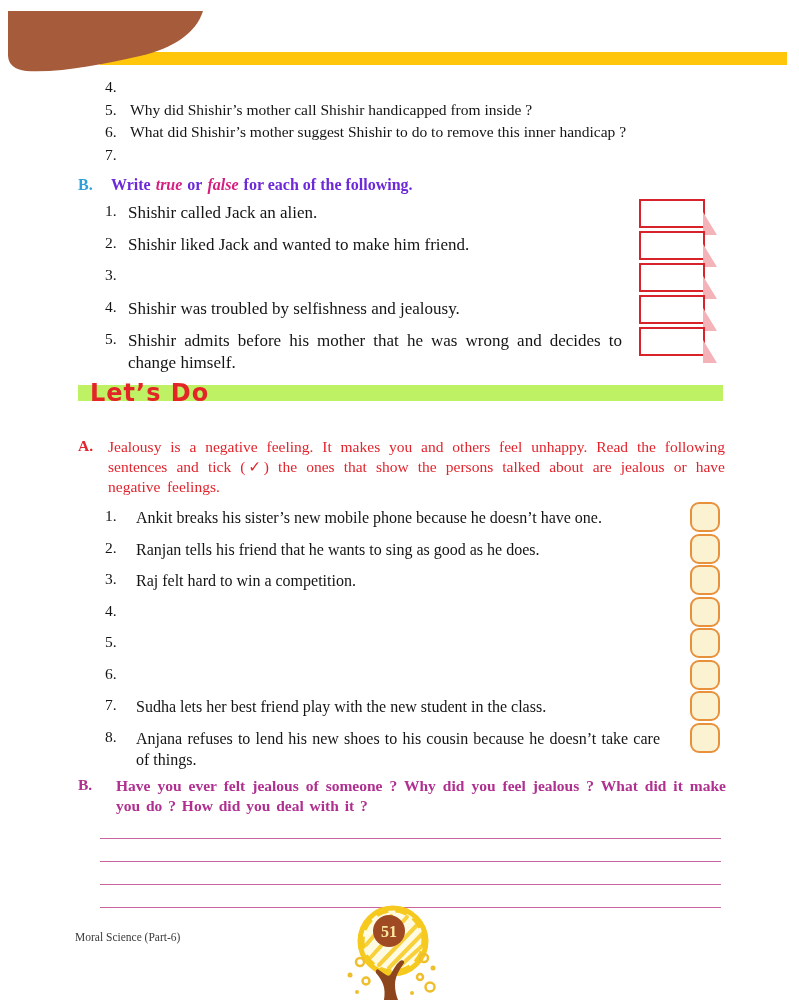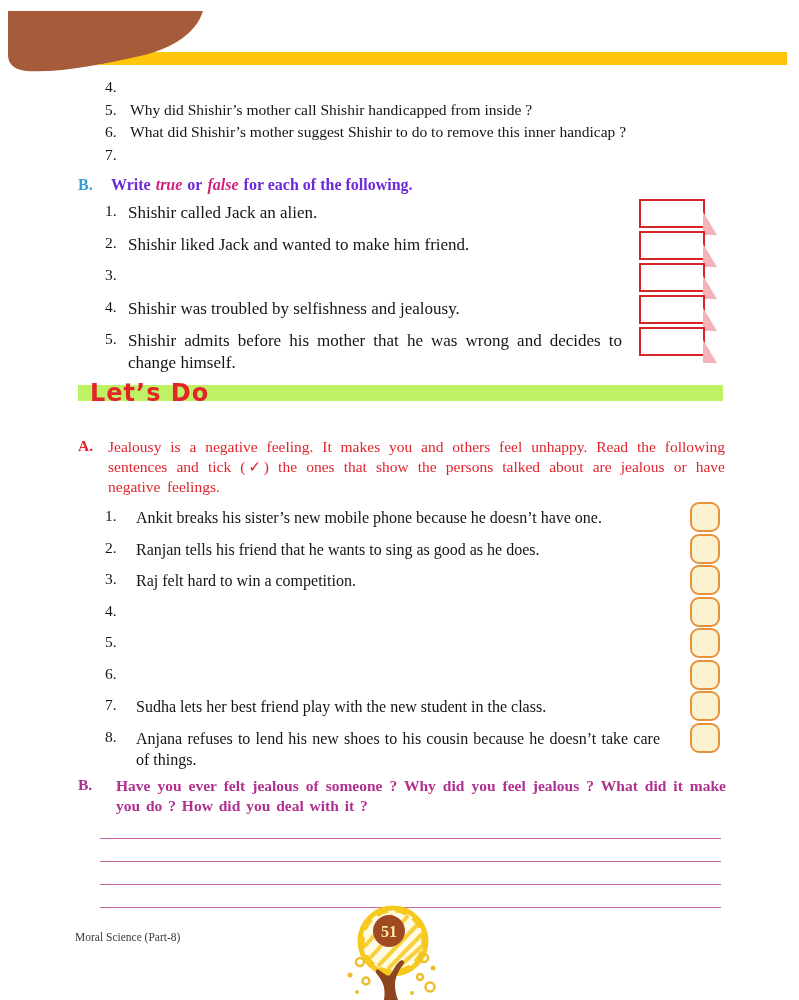--- a/index.html
+++ b/index.html
@@ -179,21 +179,21 @@
     <span class="txt">Have you ever felt jealous of someone ? Why did you feel jealous ? What did it make you do ? How did you deal with it ?</span>
   </div>
 
   <div class="write-lines">
     <div class="write-line"></div>
     <div class="write-line"></div>
     <div class="write-line"></div>
     <div class="write-line"></div>
   </div>
 
-  <div class="footer-text">Moral Science (Part-8)</div>
+  <div class="footer-text">Moral Science (Part-6)</div>
 
   <svg class="tree" viewBox="0 0 124 95">
 
     <circle cx="60" cy="36" r="33" fill="#FFFBE2" stroke="#F6C91E" stroke-width="5"></circle>
     <circle cx="60" cy="36" r="30" fill="none" stroke="#F6C91E" stroke-width="3" stroke-dasharray="12 7" transform="rotate(20 60 36)"></circle>
     <g stroke="#F6C91E" stroke-width="4" opacity="0.85" stroke-linecap="round">
       <line x1="38" y1="52" x2="74" y2="12"></line>
       <line x1="46" y1="60" x2="86" y2="18"></line>
       <line x1="56" y1="63" x2="90" y2="28"></line>
       <line x1="33" y1="40" x2="58" y2="11"></line>

